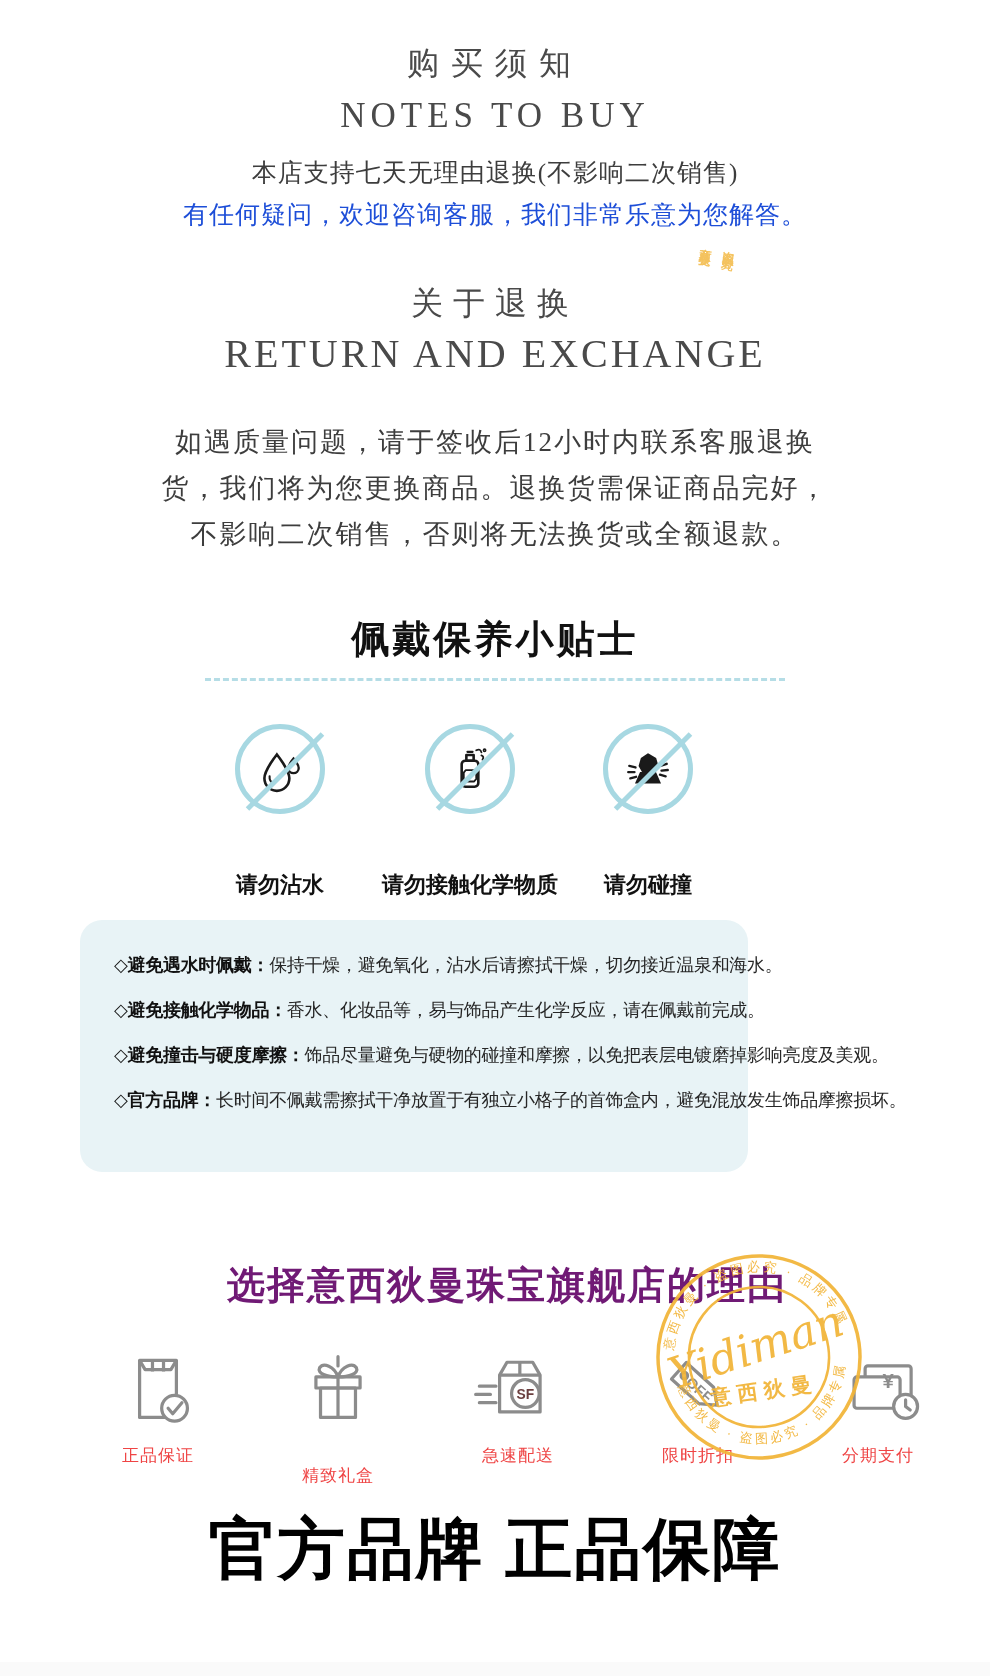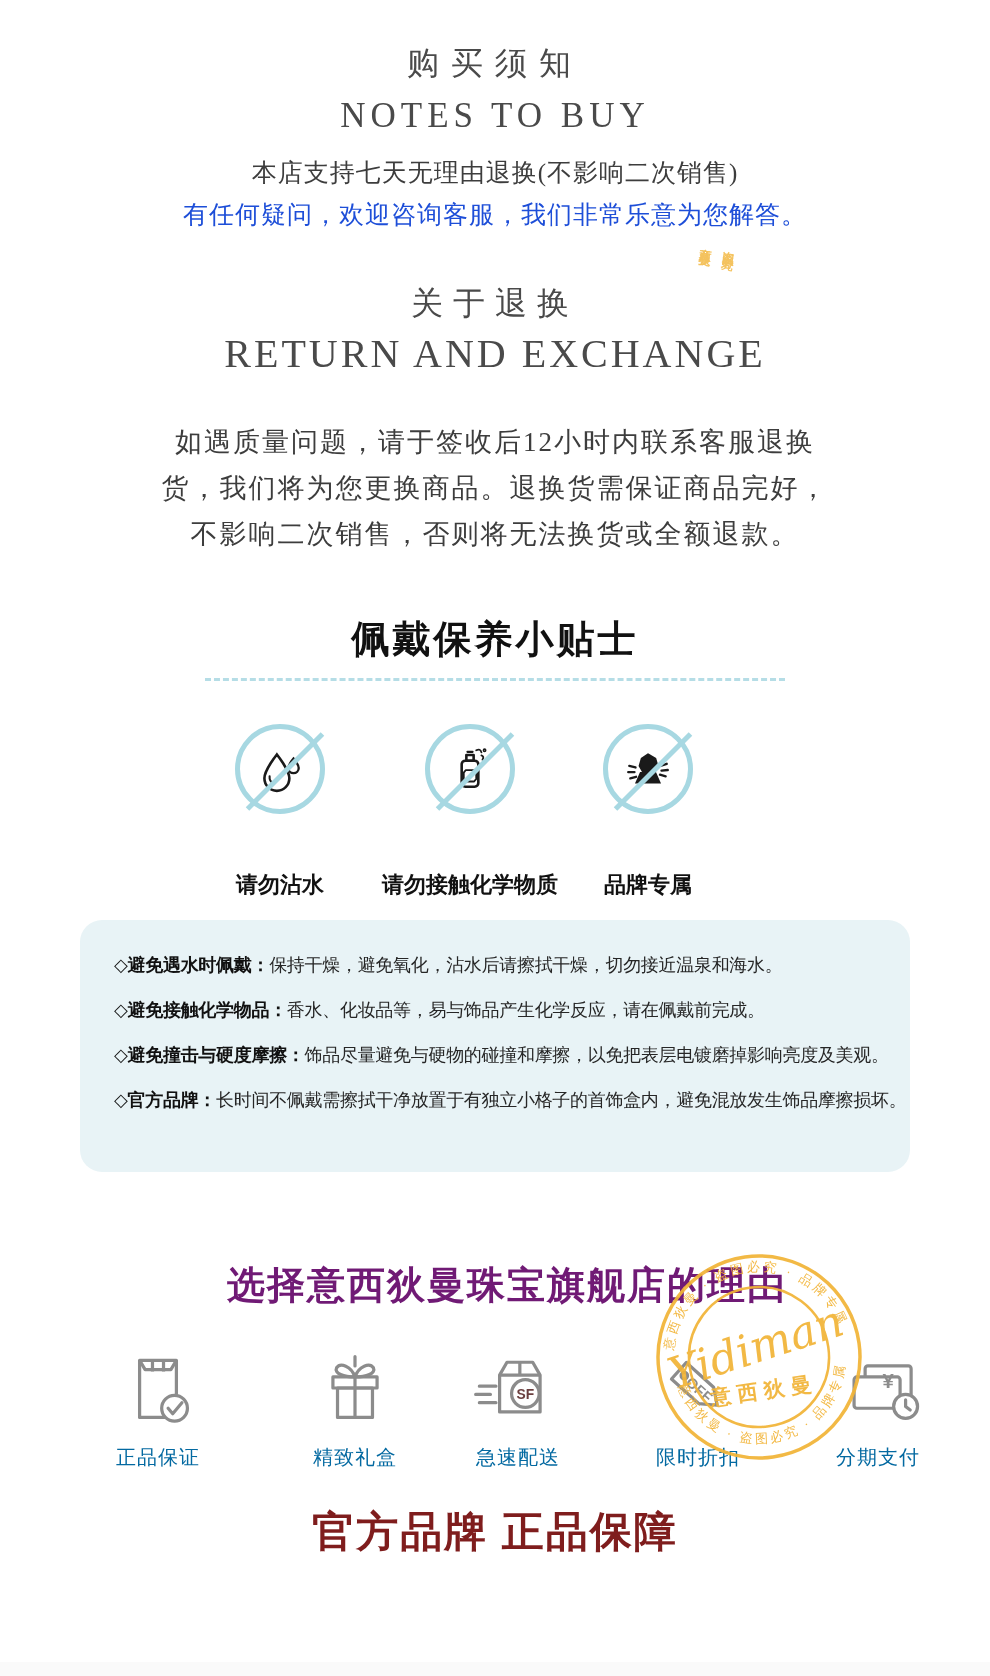--- a/index.html
+++ b/index.html
@@ -24,31 +24,31 @@
   .care-title{top:614px;font-size:38px;font-weight:bold;color:#111;letter-spacing:3px;}
   .dashed-divider{top:678px;left:205px;width:580px;height:0;border-top:3px dashed #b5dde6;}
 
   .warn-item{top:724px;width:220px;display:flex;flex-direction:column;align-items:center;gap:40px;}
   .warn-circle{width:80px;height:80px;border:5px solid #a7d8e2;border-radius:50%;
                position:relative;display:flex;align-items:center;justify-content:center;background:#fff;}
   .warn-slash{position:absolute;left:-8px;top:50%;width:106px;height:0;border-top:5px solid #a7d8e2;
               transform:rotate(-45deg);transform-origin:center;}
   .warn-label{margin-top:16px;font-size:22px;font-weight:bold;color:#111;}
 
-  .tips-box{left:80px;top:920px;width:830px;height:252px;background:#e8f3f6;border-radius:22px;
+  .tips-box{left:80px;top:920px;width:668px;height:252px;background:#e8f3f6;border-radius:22px;
             box-sizing:border-box;padding:30px 20px 0 34px;}
   .tip{font-size:18px;letter-spacing:-0.3px;color:#262626;height:45px;line-height:30px;white-space:nowrap;}
   .tip b{color:#111;}
 
   
   .reasons-title{top:1260px;font-size:38px;font-weight:bold;color:#701a75;letter-spacing:2px;margin-left:12px;}
   .feat-item{top:1342px;width:176px;display:flex;flex-direction:column;align-items:center;}
   .feat-icon{width:92px;height:92px;}
-  .feat-label{margin-top:10px;font-size:20px;color:#0369a1;font-weight:500;letter-spacing:1px;}
-  .slogan{top:1504px;font-size:42px;font-weight:bold;color:#7f1d1d;letter-spacing:2px;}
+  .feat-label{margin-top:10px;font-size:17px;color:#ef4444;font-weight:500;letter-spacing:1px;}
+  .slogan{top:1504px;font-size:67px;font-weight:bold;color:#000000;letter-spacing:2px;}
 
   
   .stamp{left:644px;top:1242px;width:230px;height:230px;opacity:0.93;pointer-events:none;}
   .stamp-frag{left:694px;top:244px;width:92px;height:62px;opacity:0.8;transform:rotate(8deg);
               display:flex;gap:6px;pointer-events:none;}
   .stamp-frag span{writing-mode:vertical-rl;font-size:12px;color:#f2b437;font-weight:bold;letter-spacing:2px;}
 
   .bottom-strip{left:0;top:1662px;width:990px;height:14px;background:#fafafa;}
 
   svg text{font-family:"Liberation Sans","DejaVu Sans",sans-serif;}
@@ -102,21 +102,21 @@
 
   <div class="abs warn-item" style="left:538px;">
     <div class="warn-circle">
       <svg width="52" height="52" viewBox="0 0 100 100" fill="#1a1a1a" stroke="#1a1a1a" stroke-width="4" stroke-linecap="round">
         <path d="M50,22 l14,8 4,14 -8,12 -18,2 -8,-14 4,-14 Z"></path>
         <path d="M36,58 h28 l8,18 h-44 Z"></path>
         <path d="M14,44 l12,3 M12,56 l12,0 M16,68 l11,-3 M86,40 l-12,4 M88,52 l-12,1 M84,64 l-11,-3" fill="none" stroke-width="4.5"></path>
       </svg>
       <div class="warn-slash"></div>
     </div>
-    <div class="warn-label">品牌专属</div>
+    <div class="warn-label">请勿碰撞</div>
   </div>
 
   <div class="abs tips-box">
     <div class="tip"><b>◇避免遇水时佩戴：</b><span>保持干燥，避免氧化，沾水后请擦拭干燥，切勿接近温泉和海水。</span></div>
     <div class="tip"><b>◇避免接触化学物品：</b><span>香水、化妆品等，易与饰品产生化学反应，请在佩戴前完成。</span></div>
     <div class="tip"><b>◇避免撞击与硬度摩擦：</b><span>饰品尽量避免与硬物的碰撞和摩擦，以免把表层电镀磨掉影响亮度及美观。</span></div>
     <div class="tip"><b>◇官方品牌：</b><span>长时间不佩戴需擦拭干净放置于有独立小格子的首饰盒内，避免混放发生饰品摩擦损坏。</span></div>
   </div>
 
   <div class="abs ctr reasons-title">选择意西狄曼珠宝旗舰店的理由</div>
@@ -125,21 +125,21 @@
     <svg class="feat-icon" viewBox="0 0 100 100" fill="none" stroke="#8c8c8c" stroke-width="3.5" stroke-linejoin="round">
       <path d="M30,20 h40 v62 h-40 Z"></path>
       <path d="M30,20 l6,10 h28 l6,-10"></path>
       <path d="M44,20 v12 M56,20 v12"></path>
       <circle cx="68" cy="72" r="14" fill="#ffffff"></circle>
       <path d="M61,72 l5,6 10,-12" stroke-linecap="round"></path>
     </svg>
     <div class="feat-label">正品保证</div>
   </div>
 
-  <div class="abs feat-item" style="left:267px;">
+  <div class="abs feat-item" style="left:250px;gap:20px;">
     <svg class="feat-icon" viewBox="0 0 100 100" fill="none" stroke="#8c8c8c" stroke-width="3.5" stroke-linejoin="round">
       <rect x="26" y="38" width="48" height="12"></rect>
       <rect x="31" y="50" width="38" height="32"></rect>
       <path d="M50,38 v44"></path>
       <path d="M50,38 c-4,-12 -16,-16 -20,-10 c-3,6 8,10 20,10 Z"></path>
       <path d="M50,38 c4,-12 16,-16 20,-10 c3,6 -8,10 -20,10 Z"></path>
       <path d="M50,16 v10" stroke-linecap="round"></path>
     </svg>
     <div class="feat-label">精致礼盒</div>
   </div>

